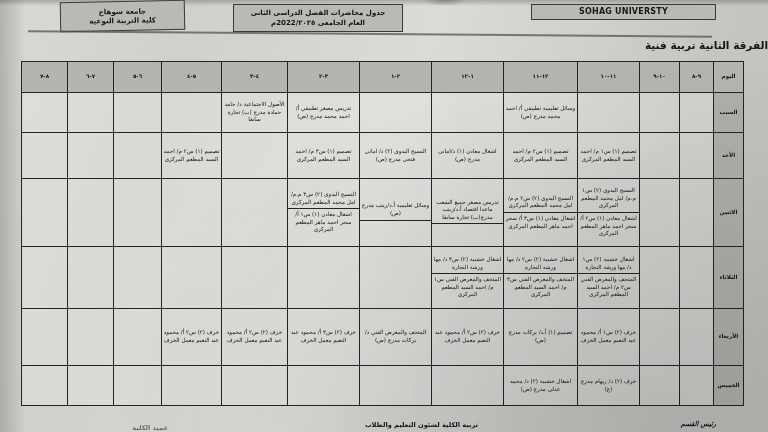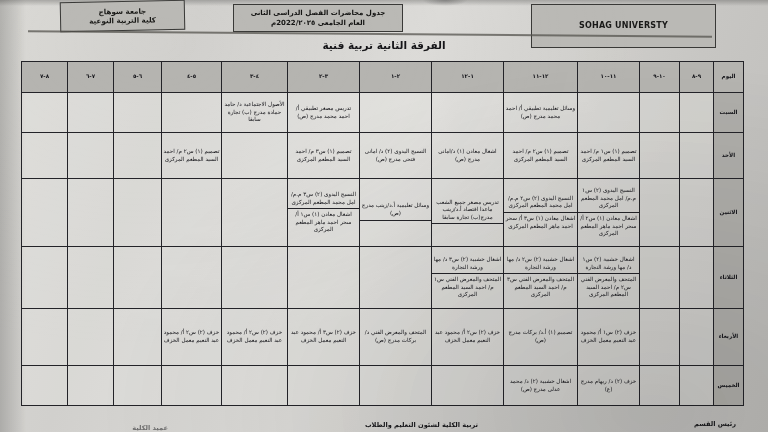--- a/index.html
+++ b/index.html
@@ -45,21 +45,21 @@
     transform: rotate(-1.1deg);
     font-size: 7.2px; font-weight: bold; color: #1d1d1b;
   }
   .hdr-uni div { white-space: nowrap; }
   .hdr-mid {
     right: 365px; top: 4px; width: 170px; height: 28px;
     font-size: 7px; color: #151514; font-weight: bold;
   }
   .hdr-mid div { white-space: nowrap; margin: .5px 12px; }
   .hdr-en {
-    right: 52px; top: 4px; width: 185px; height: 44px;
+    right: 52px; top: 4px; width: 185px; height: 16px;
     font-size: 8px; font-weight: bold; color: #1a1a19; letter-spacing: .2px;
     direction: ltr;
   }
   .hdr-en div { white-space: nowrap; margin: .8px 0; }
 
   .hdr-rule {
     position:absolute; left: 28px; right: 56px; top: 33px;
     height: 2px; background: #55544f;
     transform: rotate(.45deg);
     opacity:.75;
@@ -67,21 +67,21 @@
   .seal {
     position:absolute; right: 300px; top: -6px;
     width: 46px; height: 12px;
     background: radial-gradient(ellipse at center, rgba(80,80,80,.45), rgba(0,0,0,0) 70%);
     border-radius: 50%;
   }
 
   
   .class-title {
     position: absolute; top: 39px; left: 0; right: 0;
-    text-align: center;
+    text-align: right;
     font-size: 10.5px; font-weight: bold; color: #17171a;
   }
 
   
   table.sched {
     position: absolute;
     top: 61px; right: 24px;
     width: 722px;
     border-collapse: collapse;
     table-layout: fixed;
@@ -122,21 +122,21 @@
   }
   .split > div:first-child { border-bottom: 1px solid #25252a; }
 
   
   .sig {
     position: absolute; bottom: 2px;
     font-size: 6.6px; font-weight: bold; color: #1a1a1d;
     white-space: nowrap;
     text-align: center;
   }
-  .sig-a { right: 32px; bottom: 4px; }
+  .sig-a { right: 52px; bottom: 4px; font-style: italic; }
   .sig-b { right: 290px; bottom: 3px; }
   .sig-c { right: 600px; bottom: 0px; opacity:.55; }
 
   
   .edge-dark{
     position:absolute; left:0; top:0; bottom:0; width:26px;
     background:linear-gradient(to left, rgba(0,0,0,0), rgba(0,0,0,.18));
     pointer-events:none;
   }
   .edge-top{

